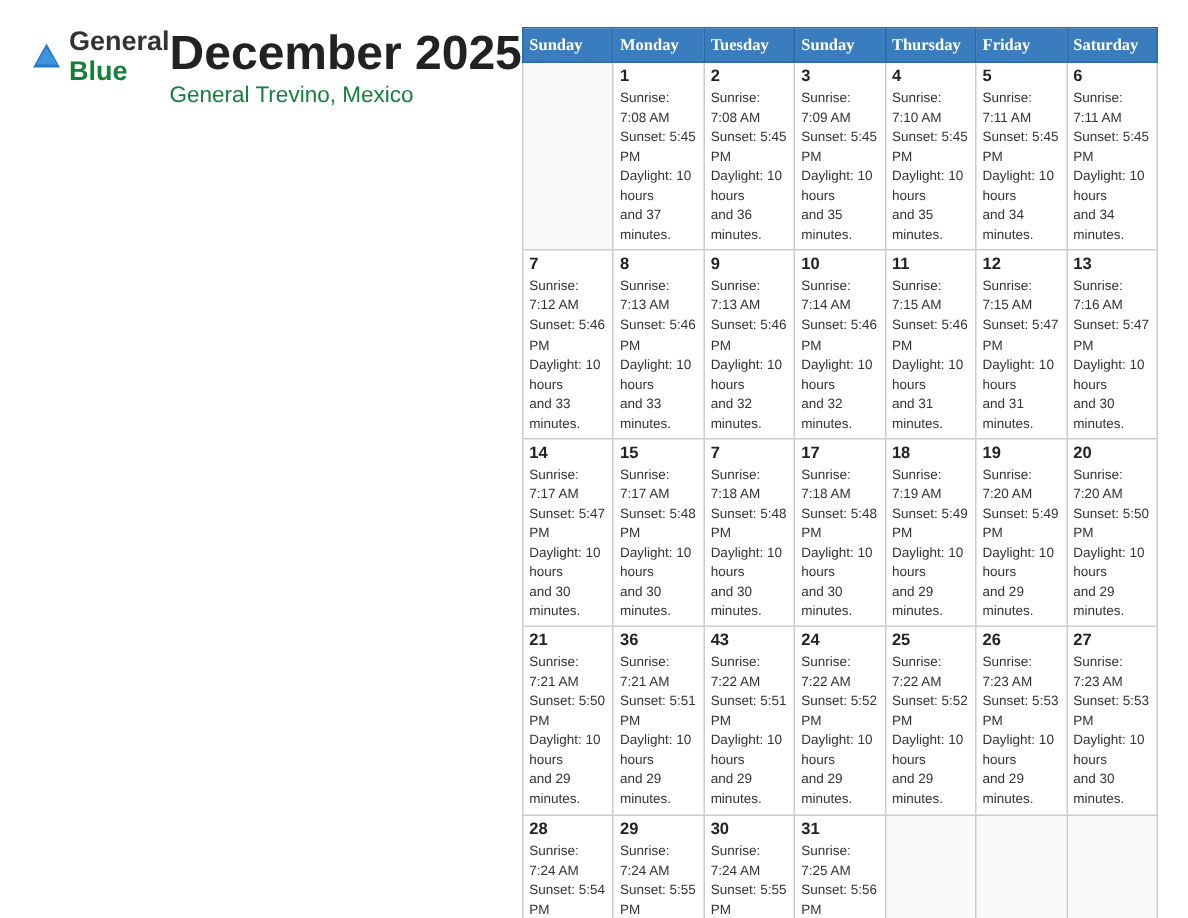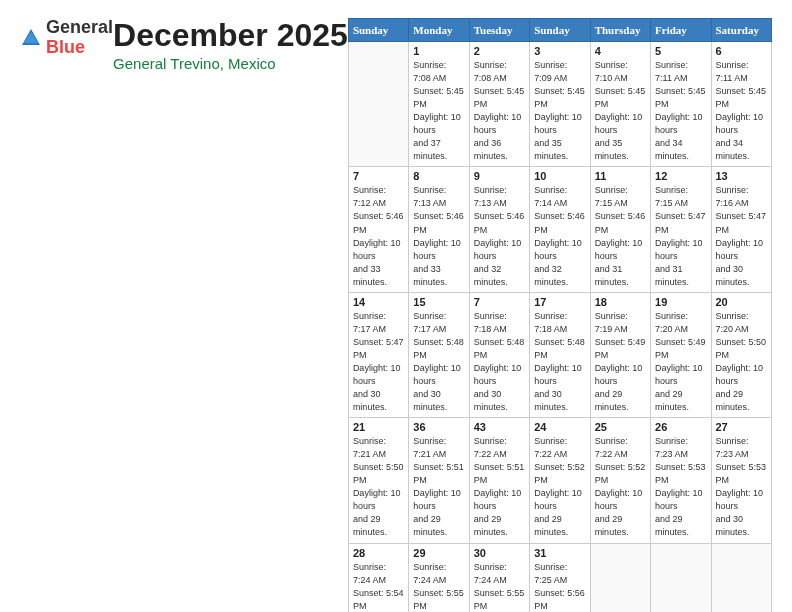--- a/index.html
+++ b/index.html
@@ -25,21 +25,21 @@
     .logo {
       display: flex;
       align-items: center;
     }
     .logo-text {
       font-size: 18px;
       font-weight: bold;
       line-height: 1.1;
     }
     .logo-general { color: #333; }
-    .logo-blue { color: #ef4444; }
+    .logo-blue { color: #15803d; }
     .logo-icon {
       width: 22px;
       height: 22px;
       margin-right: 4px;
     }
     .title-area {
       text-align: left;
     }
     .month-title {
       font-size: 32px;

